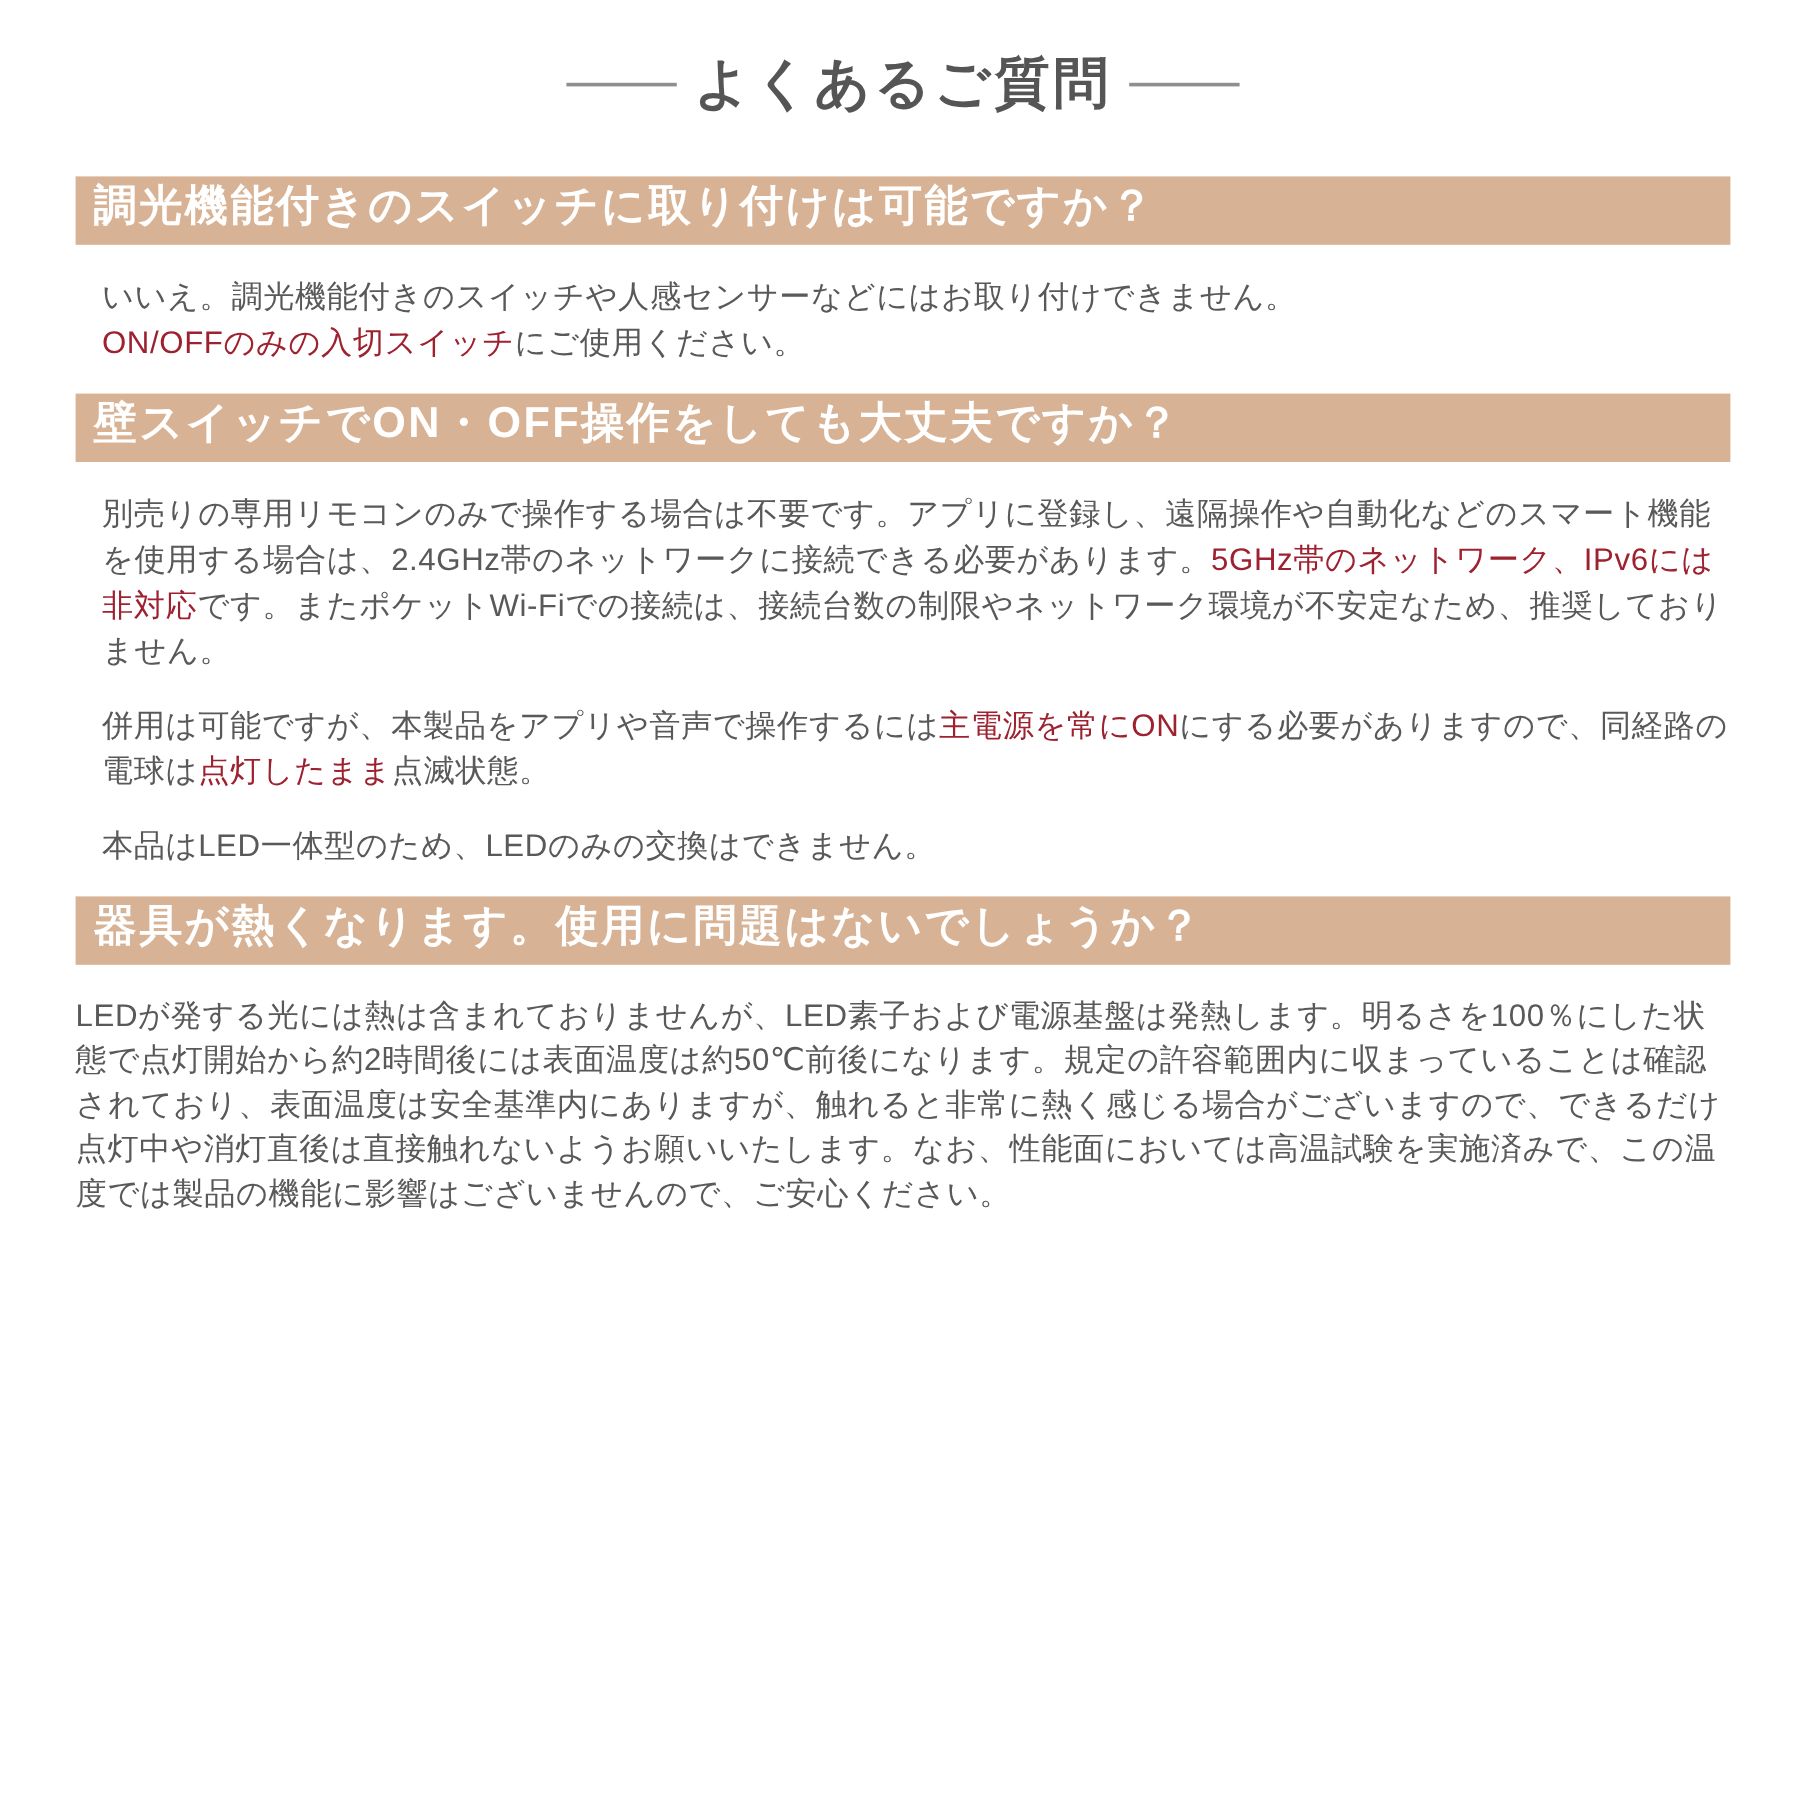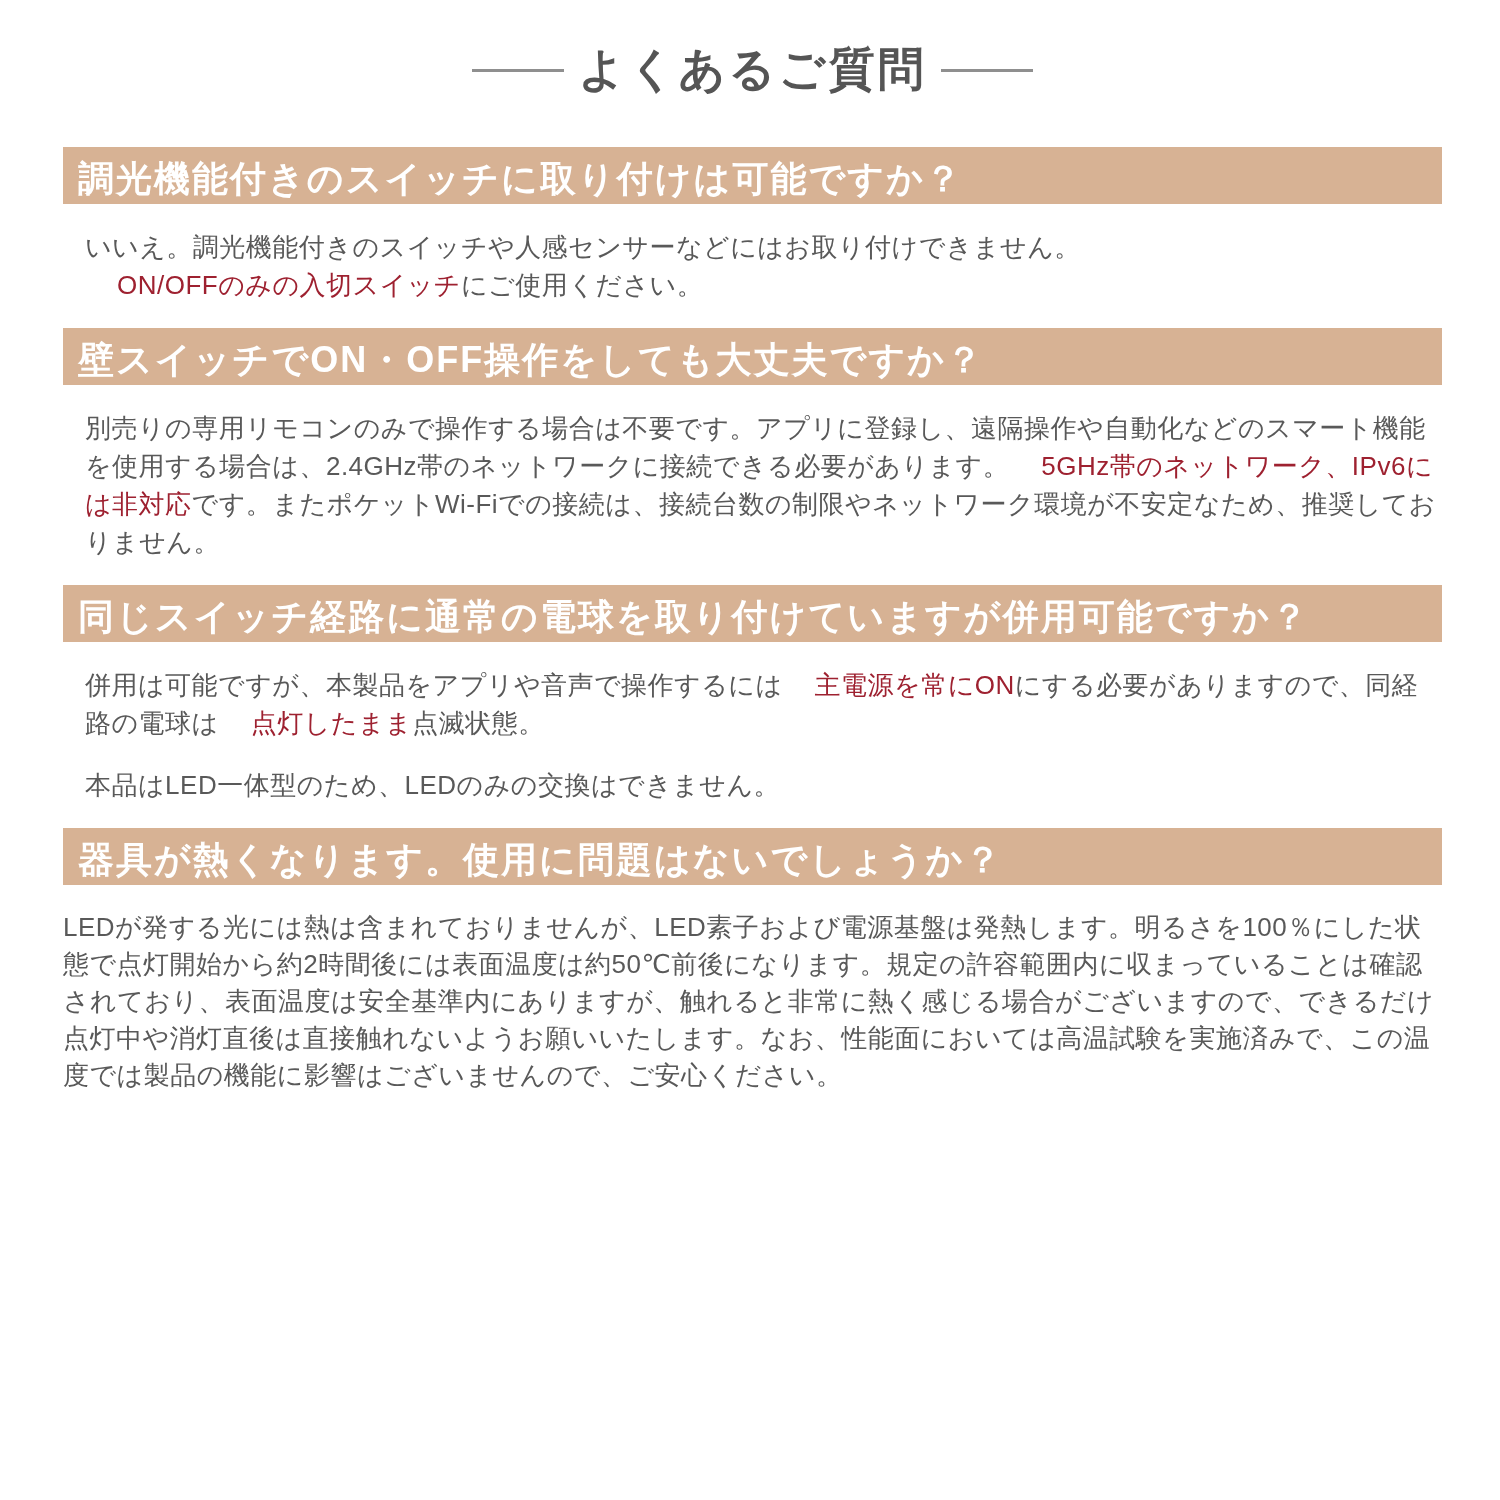--- a/index.html
+++ b/index.html
@@ -35,65 +35,61 @@
     color: var(--title-color, #555555);
   }
   .faq-list {
     margin-top: 45px;
   }
   .q-bar {
     height: 57px;
     background: var(--header-bg, #d7b294);
     color: var(--header-text, #ffffff);
     display: flex;
-    align-items: flex-end;
+    align-items: flex-start;
     padding-left: 15px;
     font-size: 36px;
     font-weight: bold;
     letter-spacing: 2px;
     box-sizing: border-box;
   }
   .answer {
     margin: 24px 0 24px 0;
     padding-left: 22px;
     font-size: 26px;
     line-height: 38px;
     color: var(--body-color, #595959);
     letter-spacing: 0.5px;
   }
   .answer.flush {
     padding-left: 0;
     line-height: 37px;
   }
   .seg-accent {
     color: var(--accent-color, #9e2130);
-    margin-left: 32px;
   }
 </style>
 </head>
 <body style="background: rgb(255, 255, 255);">
 
 <div class="container">
   <div class="title-row">
     <span class="title-rule"></span>
     <h1 class="page-title">よくあるご質問</h1>
     <span class="title-rule"></span>
   </div>
   <div class="faq-list" id="faq-list">
       <div class="q-bar">
         <span>調光機能付きのスイッチに取り付けは可能ですか？</span>
       </div>
       <div class="answer"><span class="seg-normal">いいえ。調光機能付きのスイッチや人感センサーなどにはお取り付けできません。</span><br><span class="seg-accent">ON/OFFのみの入切スイッチ</span><span class="seg-normal">にご使用ください。</span></div>
       <div class="q-bar">
         <span>壁スイッチでON・OFF操作をしても大丈夫ですか？</span>
       </div>
       <div class="answer"><span class="seg-normal">別売りの専用リモコンのみで操作する場合は不要です。アプリに登録し、遠隔操作や自動化などのスマート機能を使用する場合は、2.4GHz帯のネットワークに接続できる必要があります。</span><span class="seg-accent">5GHz帯のネットワーク、IPv6には非対応</span><span class="seg-normal">です。またポケットWi-Fiでの接続は、接続台数の制限やネットワーク環境が不安定なため、推奨しておりません。</span></div>
-      <div class="q-bar">
-        <span>同じスイッチ経路に通常の電球を取り付けていますが併用可能ですか？</span>
-      </div>
       <div class="answer"><span class="seg-normal">併用は可能ですが、本製品をアプリや音声で操作するには</span><span class="seg-accent">主電源を常にON</span><span class="seg-normal">にする必要がありますので、同経路の電球は</span><span class="seg-accent">点灯したまま</span><span class="seg-normal">点滅状態。</span></div>
       <div class="answer"><span class="seg-normal">本品はLED一体型のため、LEDのみの交換はできません。</span></div>
       <div class="q-bar">
         <span>器具が熱くなります。使用に問題はないでしょうか？</span>
       </div>
       <div class="answer flush"><span class="seg-normal">LEDが発する光には熱は含まれておりませんが、LED素子および電源基盤は発熱します。明るさを100％にした状態で点灯開始から約2時間後には表面温度は約50℃前後になります。規定の許容範囲内に収まっていることは確認されており、表面温度は安全基準内にありますが、触れると非常に熱く感じる場合がございますので、できるだけ点灯中や消灯直後は直接触れないようお願いいたします。なお、性能面においては高温試験を実施済みで、この温度では製品の機能に影響はございませんので、ご安心ください。</span></div>
     </div>
 </div>
 
 </body></html>

